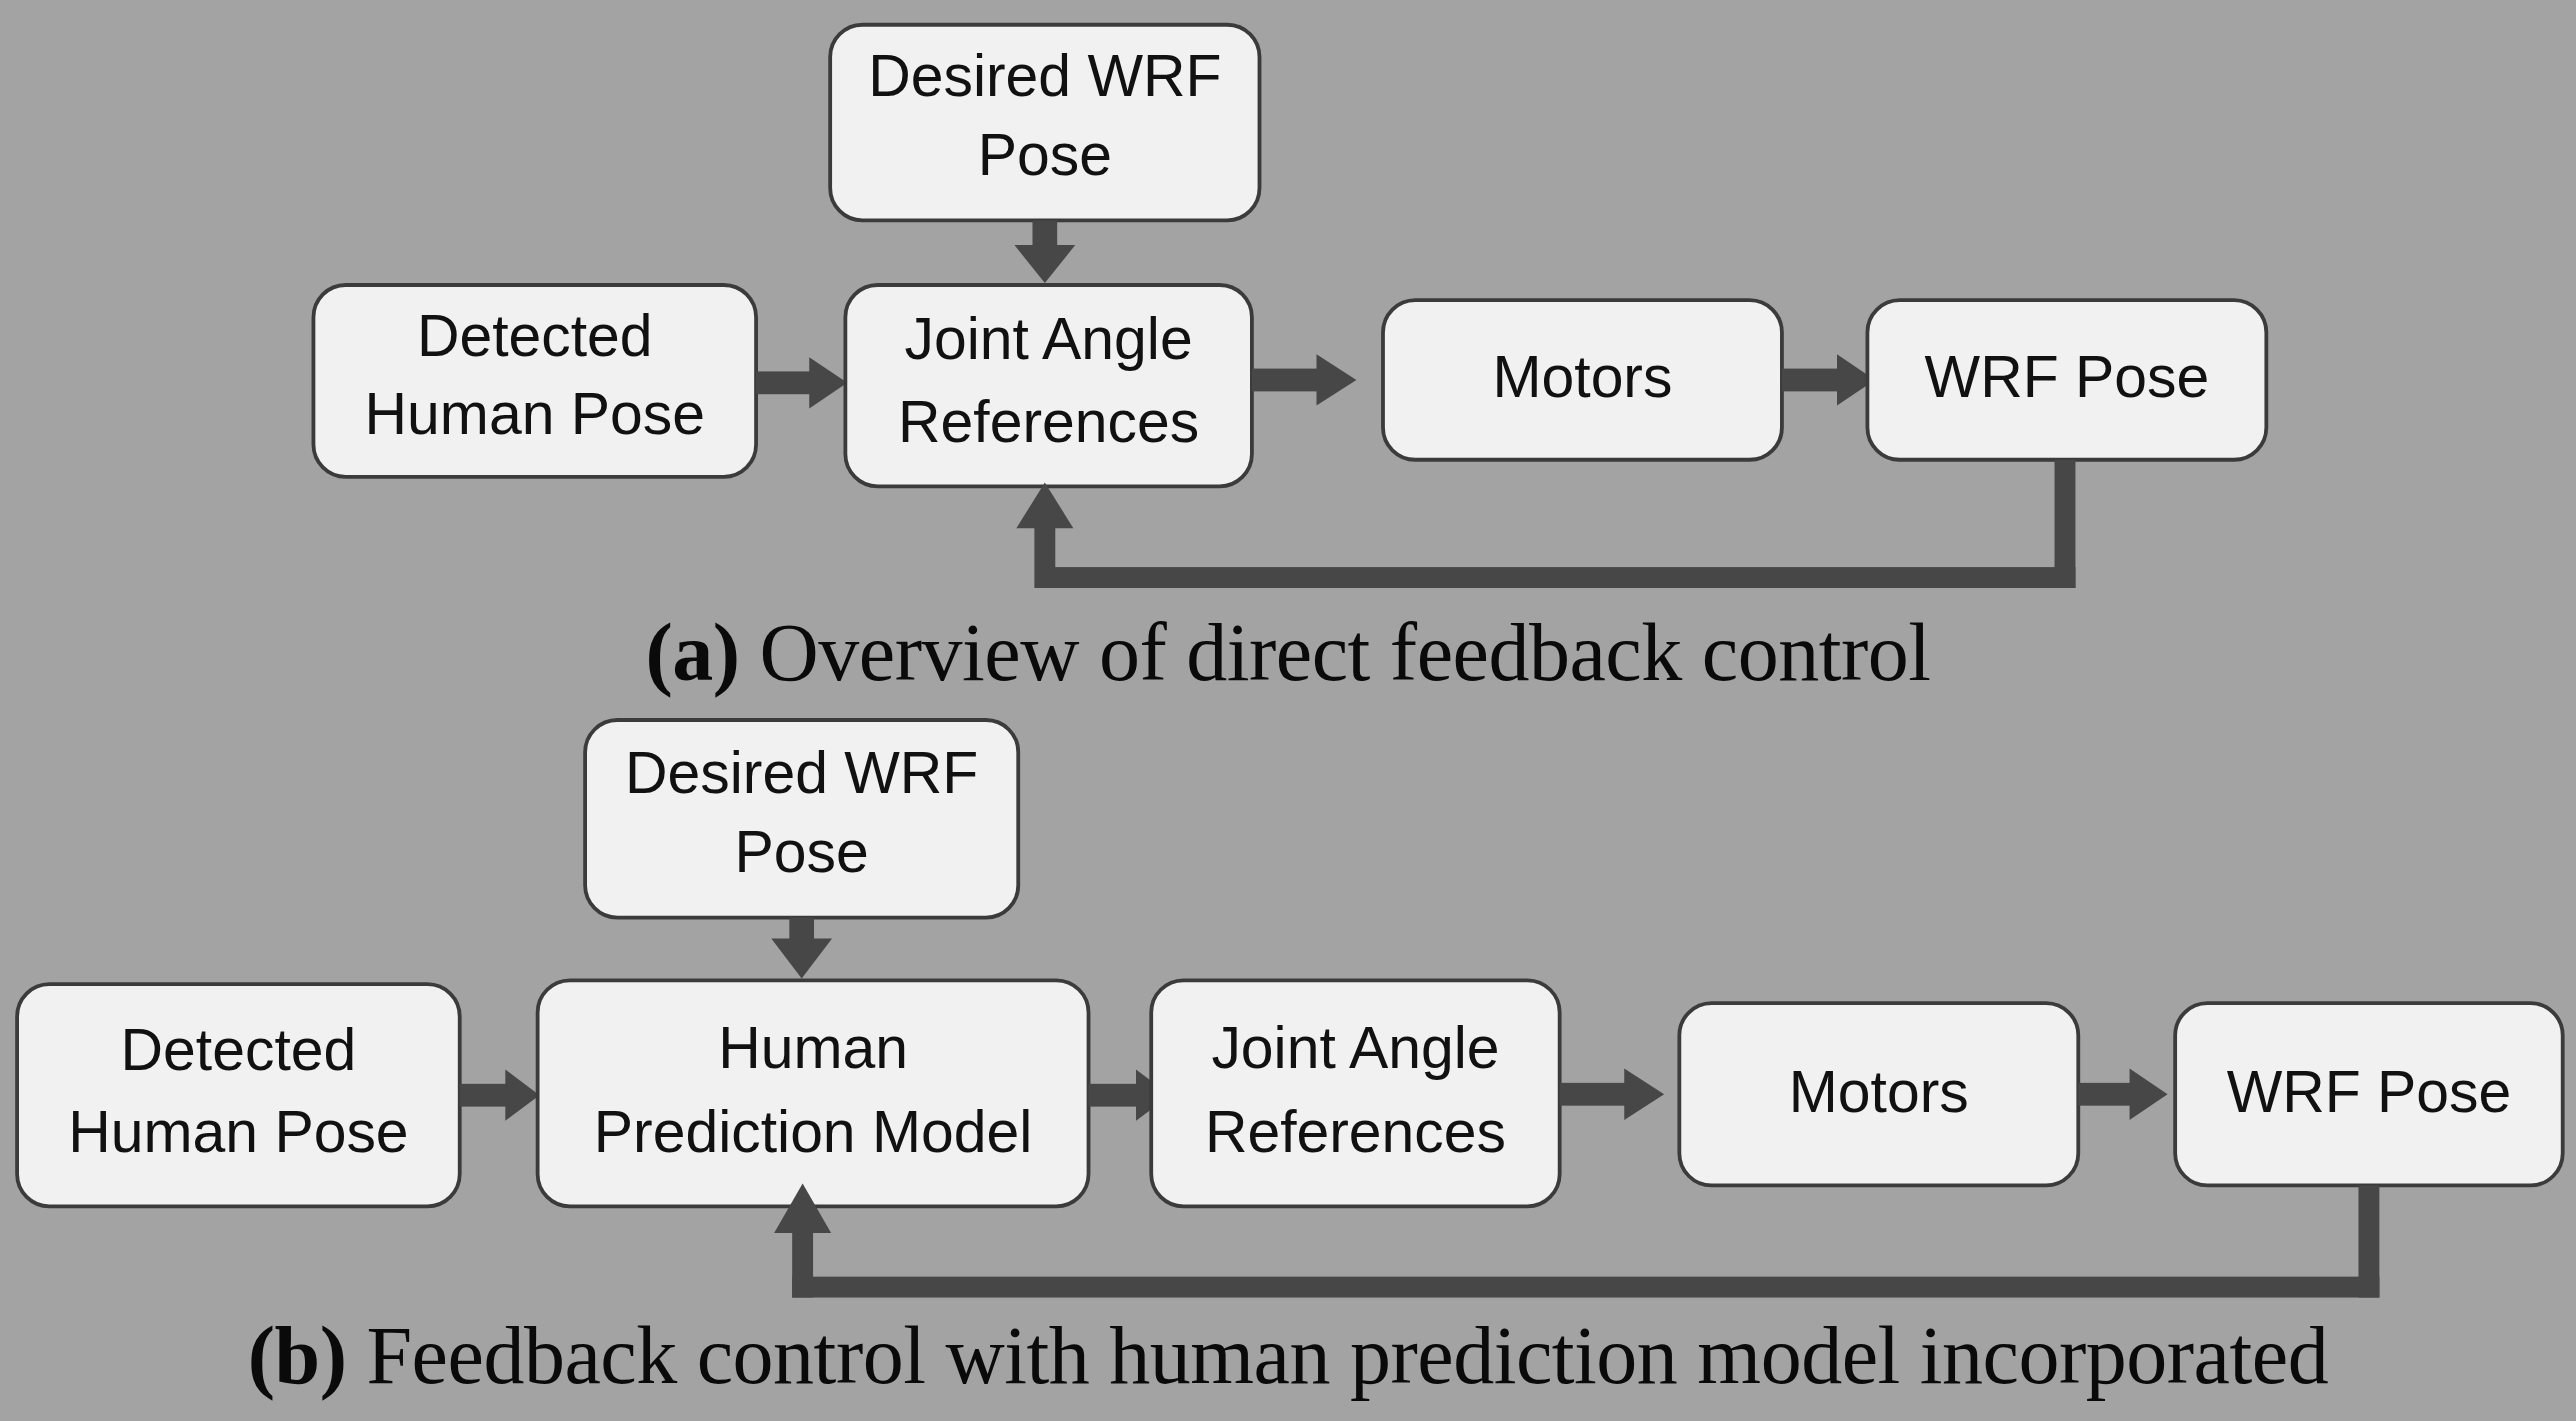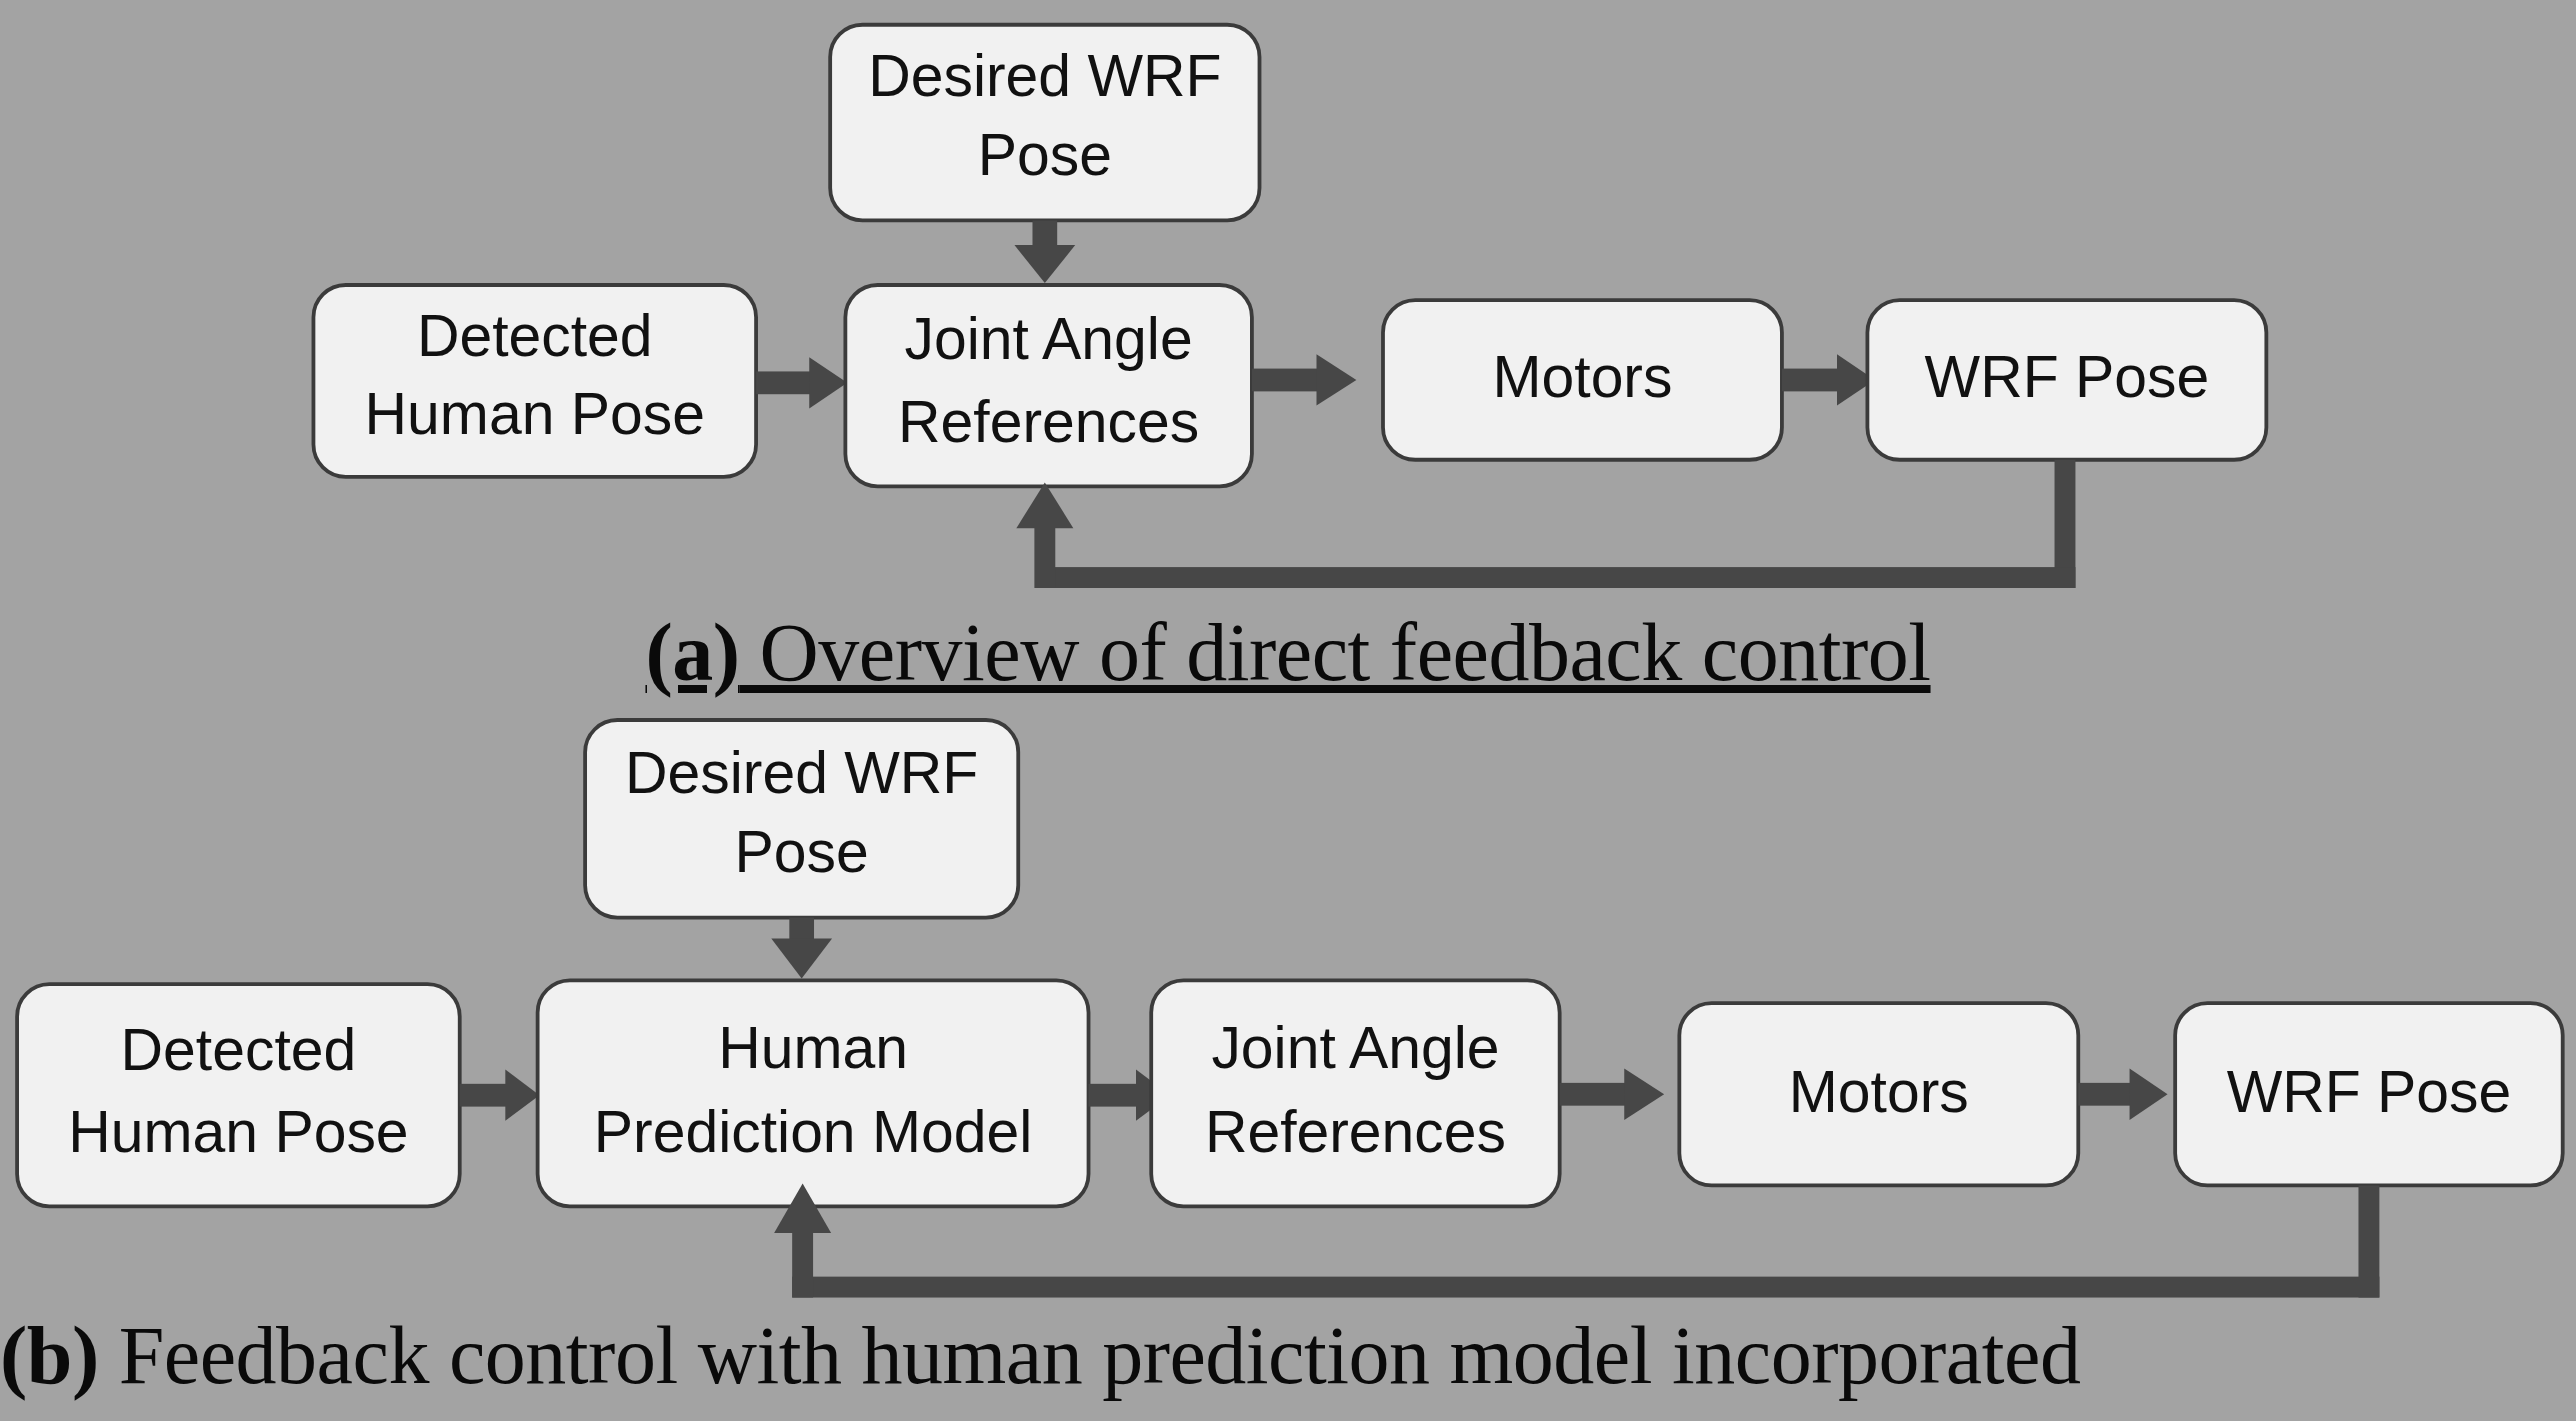--- a/index.html
+++ b/index.html
@@ -50,26 +50,25 @@
   }
   .caption .tag {
     font-weight: bold;
   }
   #caption-a {
     left: 0;
     width: 2576px;
     text-align: center;
     top: 606px;
     font-size: 82px;
-    text-decoration: underline;
   }
   #caption-b {
     left: 0;
     width: 2576px;
-    text-align: left;
+    text-align: center;
     top: 1309px;
     font-size: 82px;
   }
 </style>
 </head>
 <body>
 
 <div id="stage">
 
   <svg class="layer" viewBox="0 0 2712 1497">

